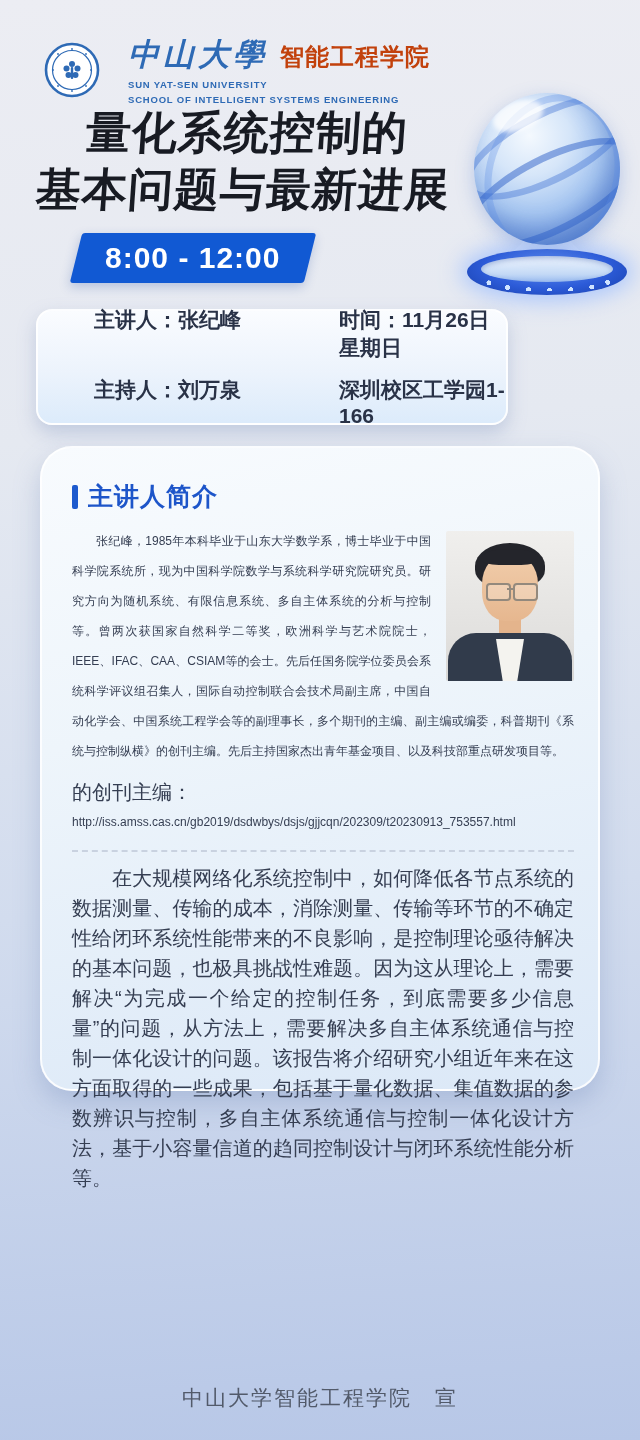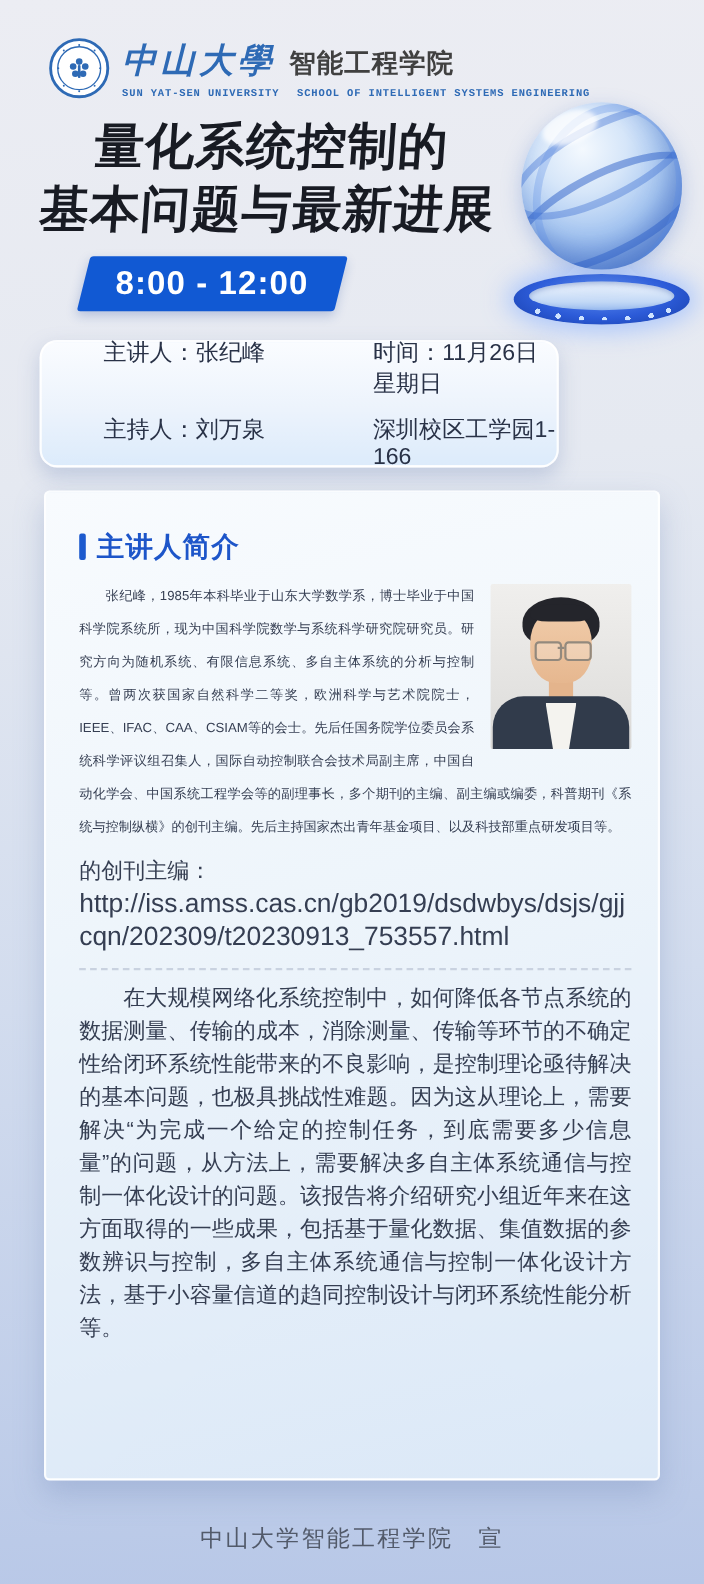--- a/index.html
+++ b/index.html
@@ -4,27 +4,27 @@
 <style>
   html,body{margin:0;padding:0;}
   body{
     width:640px;height:1440px;position:relative;overflow:hidden;
     font-family:"Liberation Sans","DejaVu Sans",sans-serif;
     background:linear-gradient(176deg,#ecedf3 0%,#e5e9f1 30%,#d2dcee 62%,#b7c7e7 100%);
   }
   
   .header{position:absolute;top:34px;left:44px;display:flex;align-items:center;gap:11px;}
   .seal{width:56px;height:56px;flex:0 0 auto;}
-  .logo-col{display:flex;flex-direction:column;}
+  .logo-col{display:flex;flex-direction:column;margin-left:17px;}
   .logo-row{display:flex;align-items:baseline;gap:12px;}
   .uni-cn{font-family:"Liberation Serif","DejaVu Serif",serif;font-weight:700;font-style:italic;
           font-size:31px;color:#2e6ab5;letter-spacing:4px;}
-  .school-cn{font-size:24px;font-weight:800;color:#404040;letter-spacing:1px;}
-  .logo-en{margin-top:3px;font-family:Liberation Mono, monospace;
-           font-size:9.5px;font-weight:700;color:#2e6ab5;letter-spacing:0.8px;display:flex;gap:16px;white-space:nowrap;}
+  .school-cn{font-size:24px;font-weight:800;color:#c2410c;letter-spacing:1px;}
+  .logo-en{margin-top:3px;font-family:Liberation Sans, sans-serif;
+           font-size:9.5px;font-weight:700;color:#2e6ab5;letter-spacing:0.8px;display:flex;gap:4px;white-space:nowrap;flex-direction:column;}
   
   .hero-title{position:absolute;top:104px;left:6px;width:478px;text-align:center;
     font-weight:900;font-size:45px;line-height:57px;color:#181b23;
     letter-spacing:1px;transform:skewX(-4deg);}
   
   .badge{position:absolute;top:233px;left:76px;width:234px;height:50px;background:#1159d3;
     transform:skewX(-14deg);border-radius:3px;display:flex;align-items:center;justify-content:center;
     box-shadow:0 4px 10px rgba(30,70,160,0.25);}
   .badge span{transform:skewX(14deg);color:#ffffff;font-size:30px;font-weight:bold;letter-spacing:1px;}
   
@@ -55,24 +55,24 @@
       radial-gradient(circle 2.5px at 52% 97%,#cfe4ff 97%,transparent),
       radial-gradient(circle 2.5px at 68% 93%,#cfe4ff 97%,transparent),
       radial-gradient(circle 2.5px at 84% 78%,#cfe4ff 97%,transparent),
       radial-gradient(circle 2.5px at 96% 52%,#cfe4ff 97%,transparent);}
   
   .info-card{position:absolute;top:309px;left:36px;width:472px;height:116px;box-sizing:border-box;
     border-radius:16px;border:2px solid rgba(255,255,255,0.9);
     background:linear-gradient(180deg,#fafcff 0%,#ecf3fc 55%,#dcebfb 100%);
     box-shadow:0 8px 18px rgba(125,145,190,0.35);
     display:grid;grid-template-columns:245px 1fr;align-content:center;row-gap:14px;
-    padding-left:56px;font-size:21px;font-weight:normal;color:#293247;}
-  
-  .main-card{position:absolute;top:446px;left:40px;width:560px;height:900px;box-sizing:border-box;
-    border-radius:5px;border:2px solid rgba(255,255,255,0.85);
+    padding-left:56px;font-size:21px;font-weight:bold;color:#293247;}
+  
+  .main-card{position:absolute;top:446px;left:40px;width:560px;height:645px;box-sizing:border-box;
+    border-radius:32px;border:2px solid rgba(255,255,255,0.85);
     background:linear-gradient(168deg,#f8fbfe 0%,#eef5fb 40%,#dbe8f7 100%);
     box-shadow:0 12px 26px rgba(118,140,185,0.35);
     padding:32px 24px 0 30px;}
   .sec-head{display:flex;align-items:center;gap:10px;}
   .sec-bar{width:6px;height:24px;border-radius:2px;background:#1d5ace;}
   .sec-title{font-size:25px;font-weight:800;color:#1d55c9;letter-spacing:1px;}
   .bio{margin-top:13px;font-size:12px;line-height:30px;color:#353e52;text-align:justify;text-indent:2em;}
   
   .photo{float:right;width:128px;height:150px;margin:5px 0 4px 15px;position:relative;overflow:hidden;
     border-radius:2px;background:linear-gradient(180deg,#f0efed 0%,#e2e1df 70%,#d8d7d5 100%);}
@@ -81,21 +81,21 @@
     border-radius:46% 46% 42% 42%;}
   .p-fringe{position:absolute;top:18px;left:36px;width:56px;height:16px;background:#24252b;border-radius:50% 50% 30% 30%;}
   .p-glass-l,.p-glass-r{position:absolute;top:52px;width:21px;height:14px;border:2px solid #93897d;border-radius:4px;background:rgba(255,255,255,0.25);}
   .p-glass-l{left:40px;} .p-glass-r{left:67px;}
   .p-bridge{position:absolute;top:57px;left:61px;width:6px;height:2px;background:#93897d;}
   .p-neck{position:absolute;top:84px;left:53px;width:22px;height:20px;background:#e4b48c;}
   .p-body{position:absolute;bottom:-8px;left:2px;width:124px;height:56px;background:#313b4b;border-radius:28px 28px 0 0;}
   .p-shirt{position:absolute;bottom:0;left:50px;width:28px;height:42px;background:#f4f3ef;
     clip-path:polygon(0 0,100% 0,76% 100%,24% 100%);}
   .web-label{margin-top:11px;font-size:20px;line-height:30px;color:#353e52;}
-  .web-url{font-size:24px;line-height:30px;color:#353e52;word-break:break-all;}
+  .web-url{font-size:12px;line-height:30px;color:#353e52;word-break:break-all;}
   .divider{margin:13px 0 11px 0;border-top:2px dashed #c9d2e0;height:0;}
   .content-body{font-size:20px;line-height:30px;color:#353e52;text-align:justify;text-indent:2em;}
   
   .footer{position:absolute;top:1384px;left:0;width:640px;text-align:center;
     font-size:21px;color:#525a6a;letter-spacing:2px;}
 </style>
 </head>
 <body>
 
 <div class="header">

